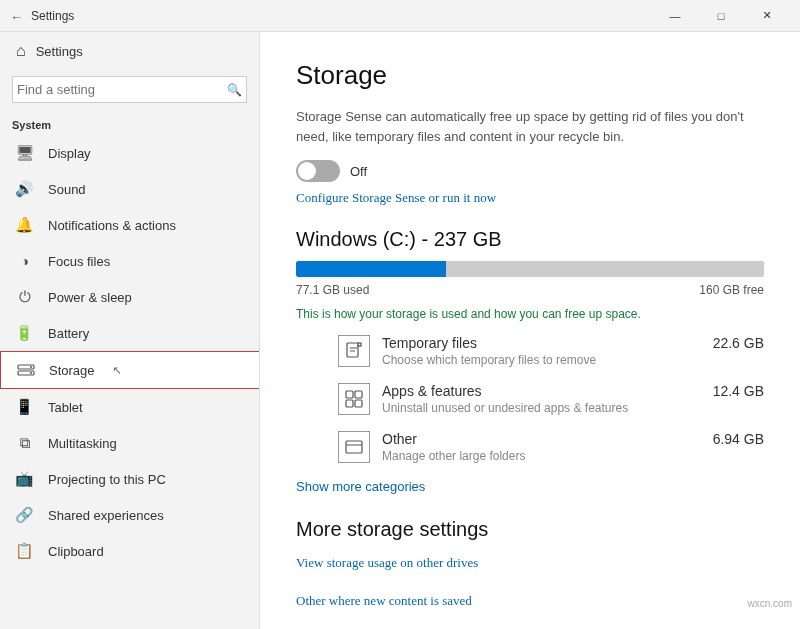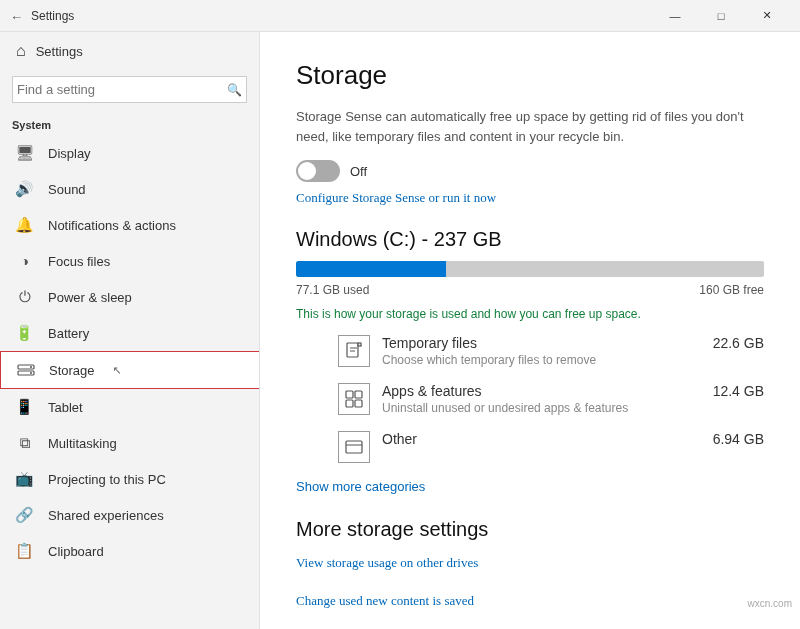--- a/index.html
+++ b/index.html
@@ -397,26 +397,27 @@
         <svg width="20" height="20" viewBox="0 0 20 20" fill="none">
           <rect x="2" y="4" width="16" height="12" rx="1" stroke="#555" stroke-width="1.2" fill="none"></rect>
           <line x1="2" y1="8" x2="18" y2="8" stroke="#555" stroke-width="1"></line>
         </svg>
       </div>
       <div class="storage-item-details">
         <div class="storage-item-header">
           <span class="storage-item-name">Other</span>
           <span class="storage-item-size">6.94 GB</span>
         </div>
+        <div class="storage-item-desc">Manage other large folders</div>
       </div>
     </div>
 
     <a class="show-more-link">Show more categories</a>
 
     <h2 class="section-subtitle">More storage settings</h2>
 
     <a class="link-text">View storage usage on other drives</a>
-    <a class="link-text">Change used new content is saved</a>
+    <a class="link-text">Other where new content is saved</a>
 
   </div>
 </div>
 
 <div class="watermark">wxcn.com</div>
 
 </body></html>

